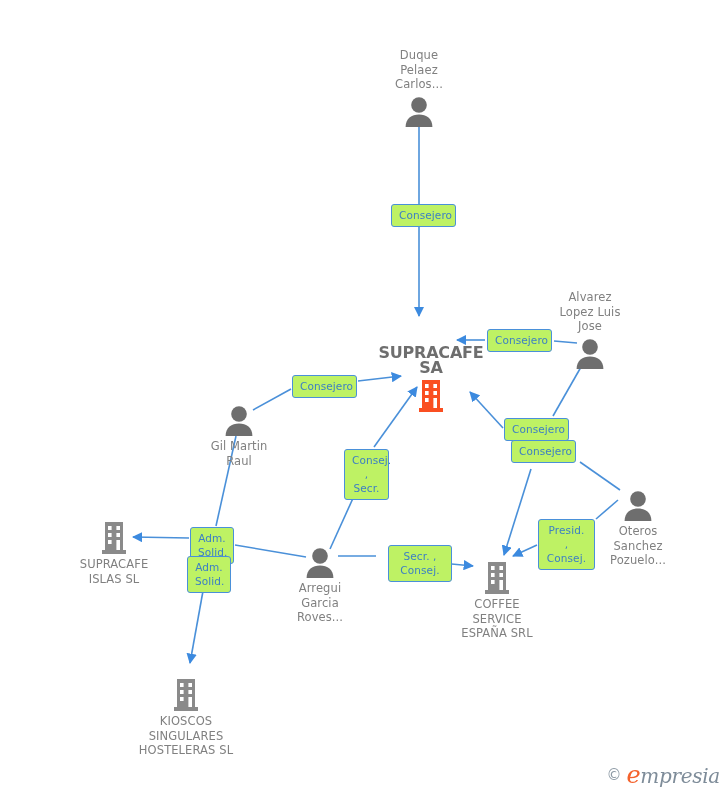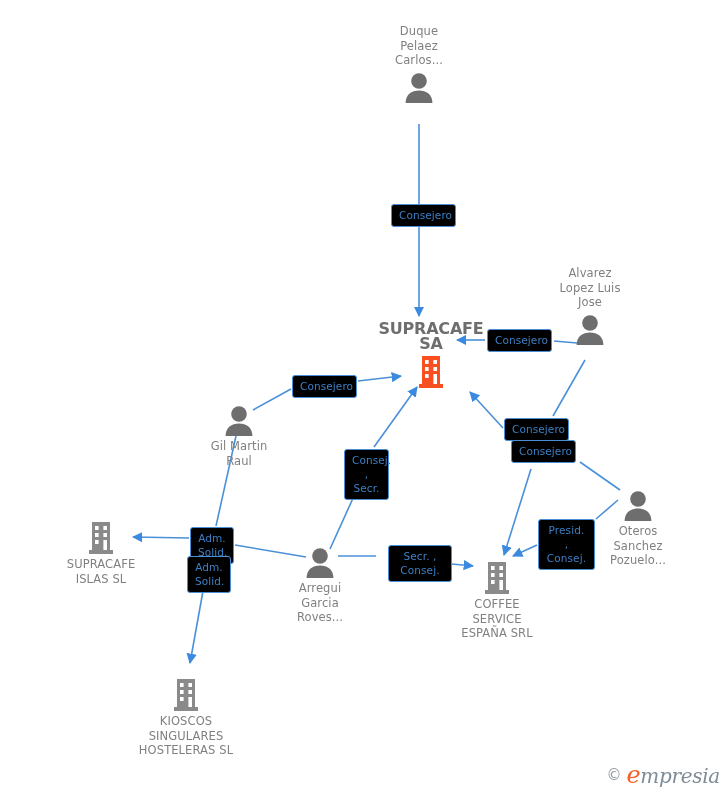--- a/index.html
+++ b/index.html
@@ -49,28 +49,28 @@
   }
   .node.company .node-label {
     color: #808080;
   }
   .node.focus .node-label {
     color: #6e6e6e;
     font-weight: bold;
     font-size: 16px;
     letter-spacing: -0.2px;
   }
-  .label-above .node-label { margin-bottom: 3px; }
+  .label-above .node-label { margin-bottom: 3px; margin-top: 24px; }
   .label-below .node-label { margin-top: 3px; }
 
   
   .chip {
     position: absolute;
     box-sizing: border-box;
-    background: #000000;
+    background: #bef264;
     border: 1.3px solid #4a90d9;
     border-radius: 3px;
     color: #3c7fc4;
     font-size: 10.5px;
     line-height: 14px;
     text-align: center;
     padding: 3px 7px 4px 7px;
     white-space: pre-line;
     z-index: 20;
     letter-spacing: 0.1px;
@@ -214,21 +214,21 @@
   <div class="node person label-below" style="left:638px; top:489px;">
     <svg class="glyph" width="30" height="32" viewBox="0 0 30 32">
       <circle cx="15" cy="10" r="7.8" fill="#6e6e6e"></circle>
       <path d="M 1.6 32 C 1.6 23.4 7.6 19.4 15 19.4 C 22.4 19.4 28.4 23.4 28.4 32 Z" fill="#6e6e6e"></path>
     </svg>
     <span class="node-label">Oteros
 Sanchez
 Pozuelo...</span>
   </div>
 
-  <div class="node company label-below" style="left:101px; top:520px;">
+  <div class="node company label-below" style="left:114px; top:520px;">
     <svg class="glyph" width="30" height="34" viewBox="0 0 30 34">
       <rect x="6" y="2" width="18" height="28" fill="#8a8a8a"></rect>
       <rect x="3" y="30" width="24" height="4" fill="#8a8a8a"></rect>
       <g fill="#ffffff">
         <rect x="9" y="6" width="3.6" height="4"></rect>
         <rect x="17.4" y="6" width="3.6" height="4"></rect>
         <rect x="9" y="13" width="3.6" height="4"></rect>
         <rect x="17.4" y="13" width="3.6" height="4"></rect>
         <rect x="9" y="20" width="3.6" height="4"></rect>
         <rect x="17.4" y="20" width="3.6" height="10"></rect>

